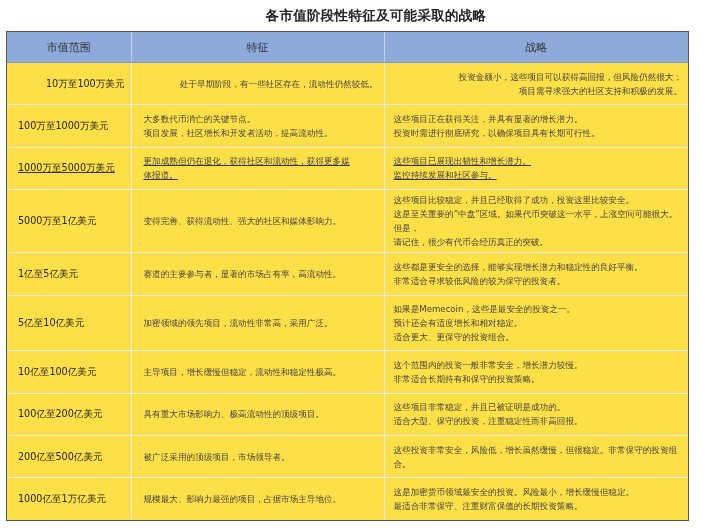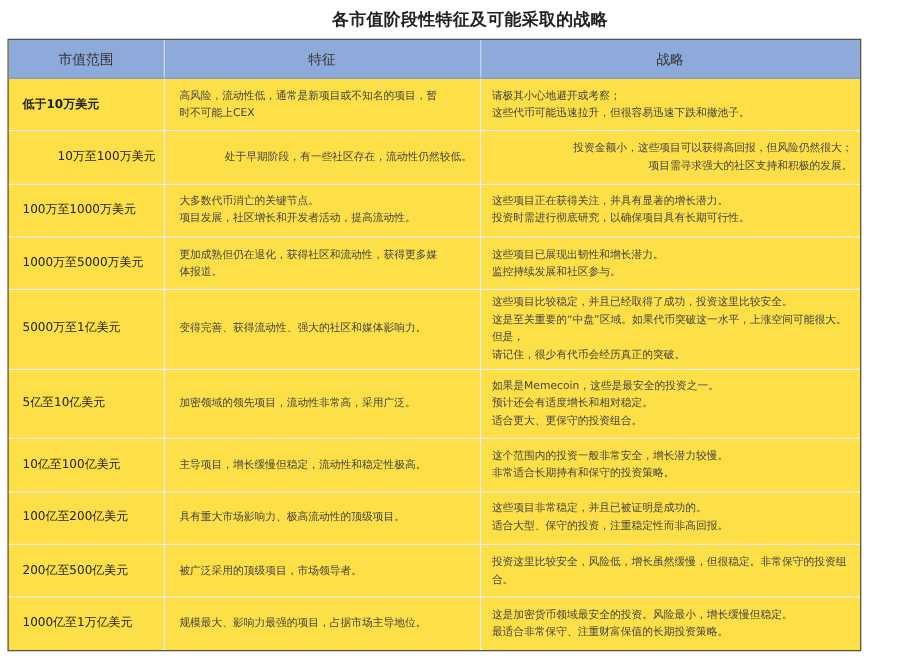--- a/index.html
+++ b/index.html
@@ -41,31 +41,20 @@
         <col>
     </colgroup>
     <thead>
       <tr>
         <th>市值范围</th>
         <th>特征</th>
         <th>战略</th>
       </tr>
     </thead>
     <tbody id="tbody">
-        <tr style="height: 38px;">
-          <td class="range first">低于10万美元</td>
-          <td class="feat">
-            <span class="line">高风险，流动性低，通常是新项目或不知名的项目，暂</span>
-            <span class="line">时不可能上CEX</span>
-          </td>
-          <td class="strat">
-            <span class="line">请极其小心地避开或考察；</span>
-            <span class="line">这些代币可能迅速拉升，但很容易迅速下跌和撤池子。</span>
-          </td>
-        </tr>
         <tr style="height: 38px; text-align: right;">
           <td class="range">10万至100万美元</td>
           <td class="feat">
             <span class="line">处于早期阶段，有一些社区存在，流动性仍然较低。</span>
           </td>
           <td class="strat">
             <span class="line">投资金额小，这些项目可以获得高回报，但风险仍然很大；</span>
             <span class="line">项目需寻求强大的社区支持和积极的发展。</span>
           </td>
         </tr>
@@ -73,40 +62,50 @@
           <td class="range">100万至1000万美元</td>
           <td class="feat">
             <span class="line">大多数代币消亡的关键节点。</span>
             <span class="line">项目发展，社区增长和开发者活动，提高流动性。</span>
           </td>
           <td class="strat">
             <span class="line">这些项目正在获得关注，并具有显著的增长潜力。</span>
             <span class="line">投资时需进行彻底研究，以确保项目具有长期可行性。</span>
           </td>
         </tr>
-        <tr style="height: 38px;">
+        <tr style="height: 38px; text-decoration: underline;">
           <td class="range">1000万至5000万美元</td>
           <td class="feat">
             <span class="line">更加成熟但仍在退化，获得社区和流动性，获得更多媒</span>
             <span class="line">体报道。</span>
           </td>
           <td class="strat">
             <span class="line">这些项目已展现出韧性和增长潜力。</span>
             <span class="line">监控持续发展和社区参与。</span>
           </td>
         </tr>
         <tr style="height: 50px;">
           <td class="range">5000万至1亿美元</td>
           <td class="feat">
             <span class="line">变得完善、获得流动性、强大的社区和媒体影响力。</span>
           </td>
           <td class="strat">
             <span class="line">这些项目比较稳定，并且已经取得了成功，投资这里比较安全。</span>
             <span class="line">这是至关重要的“中盘”区域。如果代币突破这一水平，上涨空间可能很大。但是，</span>
             <span class="line">请记住，很少有代币会经历真正的突破。</span>
+          </td>
+        </tr>
+        <tr style="height: 38px;">
+          <td class="range">1亿至5亿美元</td>
+          <td class="feat">
+            <span class="line">赛道的主要参与者，显著的市场占有率，高流动性。</span>
+          </td>
+          <td class="strat">
+            <span class="line">这些都是更安全的选择，能够实现增长潜力和稳定性的良好平衡。</span>
+            <span class="line">非常适合寻求较低风险的较为保守的投资者。</span>
           </td>
         </tr>
         <tr style="height: 50px;">
           <td class="range">5亿至10亿美元</td>
           <td class="feat">
             <span class="line">加密领域的领先项目，流动性非常高，采用广泛。</span>
           </td>
           <td class="strat">
             <span class="line">如果是Memecoin，这些是最安全的投资之一。</span>
             <span class="line">预计还会有适度增长和相对稳定。</span>
@@ -132,21 +131,21 @@
             <span class="line">这些项目非常稳定，并且已被证明是成功的。</span>
             <span class="line">适合大型、保守的投资，注重稳定性而非高回报。</span>
           </td>
         </tr>
         <tr style="height: 38px;">
           <td class="range">200亿至500亿美元</td>
           <td class="feat">
             <span class="line">被广泛采用的顶级项目，市场领导者。</span>
           </td>
           <td class="strat">
-            <span class="line">投资这里比较安全，风险低，增长虽然缓慢，但很稳定。非常保守的投资组合。</span>
+            <span class="line">这些投资非常安全，风险低，增长虽然缓慢，但很稳定。非常保守的投资组合。</span>
           </td>
         </tr>
         <tr style="height: 38px;">
           <td class="range">1000亿至1万亿美元</td>
           <td class="feat">
             <span class="line">规模最大、影响力最强的项目，占据市场主导地位。</span>
           </td>
           <td class="strat">
             <span class="line">这是加密货币领域最安全的投资。风险最小，增长缓慢但稳定。</span>
             <span class="line">最适合非常保守、注重财富保值的长期投资策略。</span>

